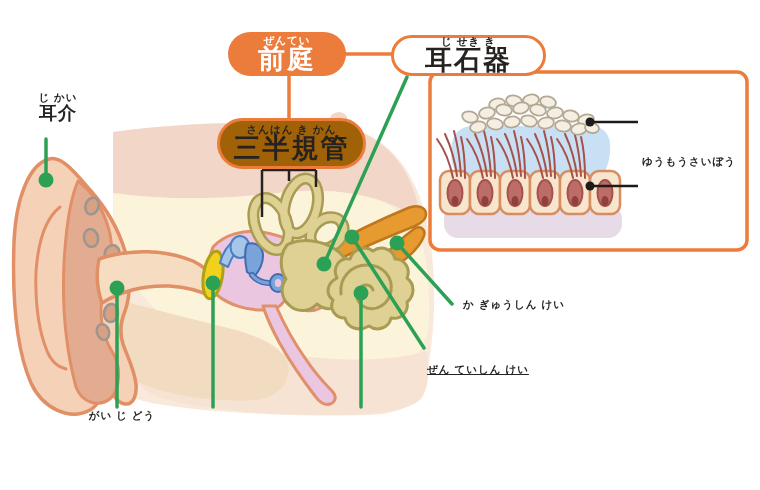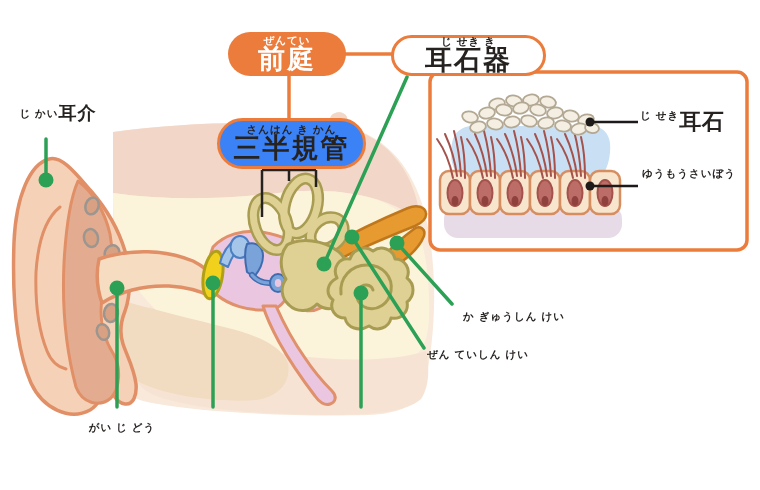--- a/index.html
+++ b/index.html
@@ -8,22 +8,22 @@
     width:760px; height:490px;
     font-family:"Liberation Sans","DejaVu Sans",sans-serif;
     color:#262220;
   }
   .stage { position:relative; width:760px; height:490px; background:#fff; overflow:hidden; }
   svg.art { position:absolute; left:0; top:0; z-index:1; }
 
   
   .lbl {
     position:absolute; z-index:3;
-    display:flex; align-items:center;
-    line-height:1.1; white-space:nowrap; text-align:center;margin-top:12px;
+    display:flex; flex-direction:column; align-items:center;
+    line-height:1.1; white-space:nowrap; text-align:center;
   }
   .lbl.center { transform:translateX(-50%); }
   .lbl.leftalign { align-items:flex-start; text-align:left; }
   .furi { font-size:10.5px; font-weight:600; letter-spacing:1px; }
   .kanji { font-size:18px; font-weight:700; letter-spacing:1px; }
   .kanji.md { font-size:26px; letter-spacing:1.5px; }
   .kanji.sm { font-size:22px; letter-spacing:0.5px; }
 
   
   .pill {
@@ -36,30 +36,30 @@
   #box-zentei {
     left:228px; top:32px; width:118px; height:44px;
     background:#ec7c3b; color:#ffffff; border-radius:24px;
   }
   #box-jisekiki {
     left:391px; top:35px; width:155px; height:41px;
     background:#ffffff; border:3px solid #ec7c3b; border-radius:22px;
   }
   #box-sanhankikan {
     left:217px; top:118px; width:149px; height:51px;
-    background:#3b82f6; border:3px solid #ec7c3b; border-radius:26px;
+    background:#a16207; border:3px solid #ec7c3b; border-radius:26px;
   }
 
   
   #lbl-jikai        { left:58px;  top:92px;  }
   #lbl-gaijido      { left:122px; top:410px; }
   #lbl-komaku       { left:211px; top:410px; }
   #lbl-kagyu        { left:375px; top:409px; }
   #lbl-kagyushinkei { left:514px; top:299px;align-items:flex-end; }
-  #lbl-zenteishinkei{ left:478px; top:337px; }
+  #lbl-zenteishinkei{ left:478px; top:364px;text-decoration:underline; }
   #lbl-jiseki       { left:640px; top:98px;  }
   #lbl-yumosaibo    { left:642px; top:156px; }
 </style>
 </head>
 <body>
 
 <div class="stage">
 
   <svg class="art" width="760" height="490" viewBox="0 0 760 490">
 
@@ -263,21 +263,17 @@
   </div>
   <div class="lbl center" id="lbl-gaijido">
     <span class="furi">がい じ どう</span>
   </div>
   <div class="lbl center" id="lbl-kagyushinkei">
     <span class="furi">か ぎゅうしん けい</span>
   </div>
   <div class="lbl center" id="lbl-zenteishinkei">
     <span class="furi">ぜん ていしん けい</span>
   </div>
-  <div class="lbl leftalign" id="lbl-jiseki">
-    <span class="furi">じ せき</span>
-    <span class="kanji sm">耳石</span>
-  </div>
   <div class="lbl leftalign" id="lbl-yumosaibo">
     <span class="furi">ゆうもうさいぼう</span>
   </div>
 
 </div>
 
 </body></html>

